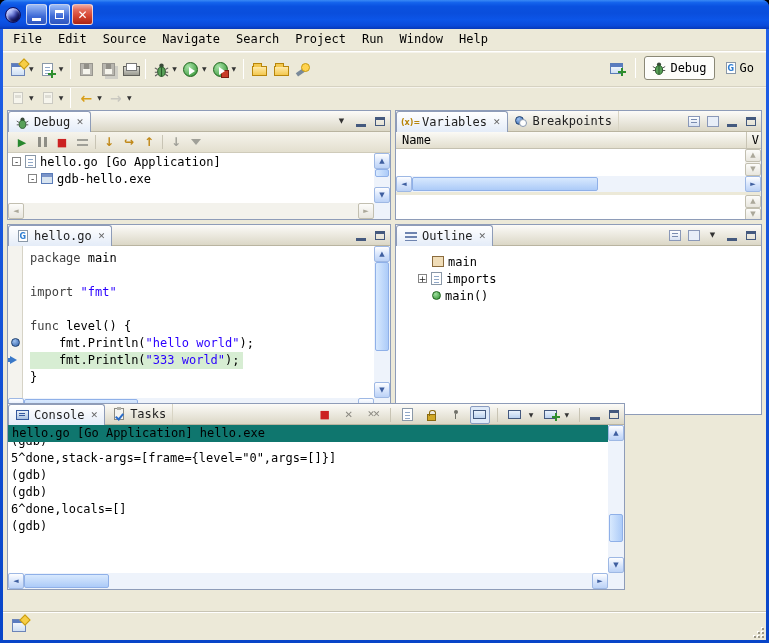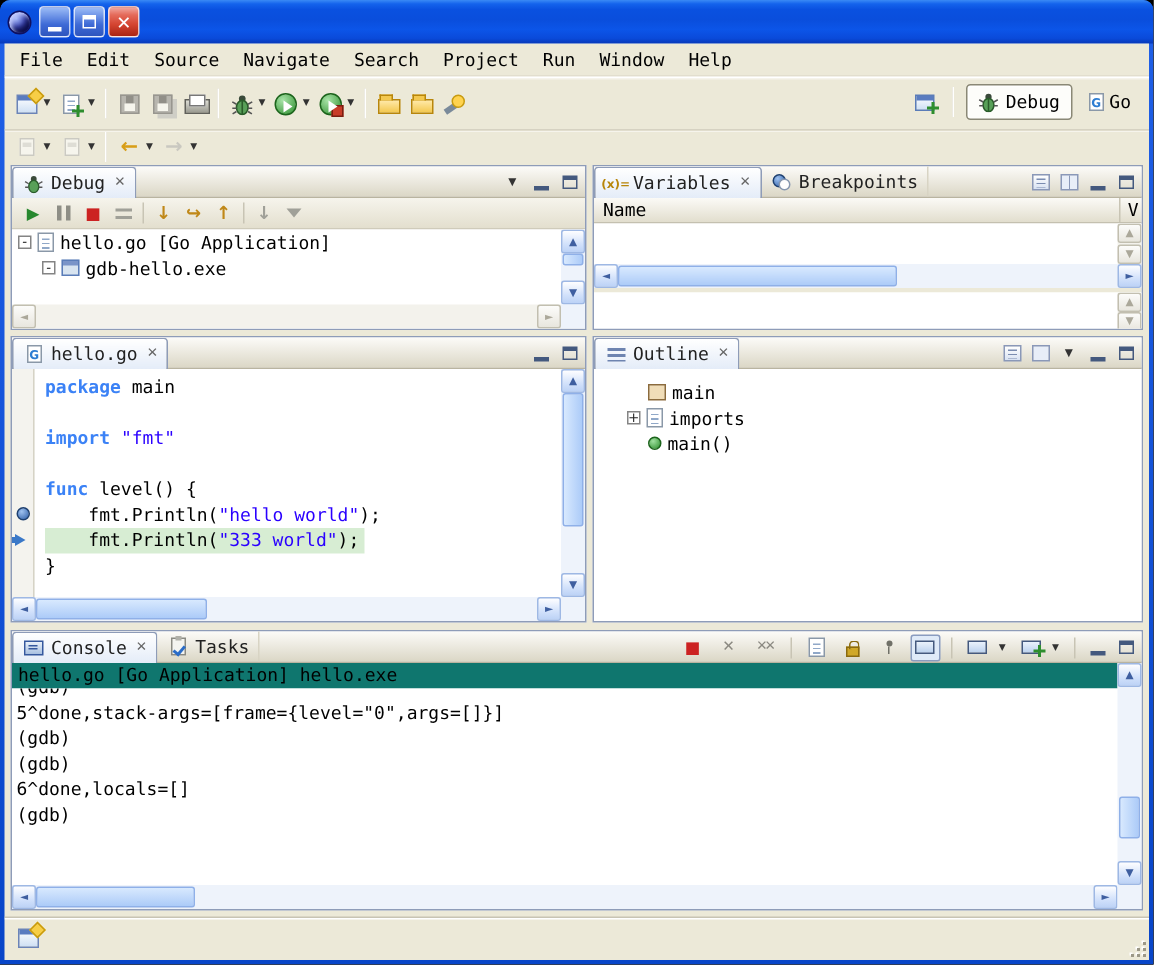--- a/index.html
+++ b/index.html
@@ -16,21 +16,21 @@
   .title-text{color:#fff;font-weight:bold;font-size:13px;text-shadow:1px 1px 1px #123070;white-space:nowrap;flex:1}
   .winbtns{display:flex;gap:2px}
   .wbtn{width:21px;height:21px;border-radius:3px;border:1px solid rgba(255,255,255,.7);
     display:flex;align-items:center;justify-content:center;color:#fff;}
   .wbtn.minb,.wbtn.maxb{background:linear-gradient(180deg,#9CBCF7,#3E6AD6 60%,#2E55BE)}
   .wbtn.closeb{background:linear-gradient(180deg,#F1A8A0 0%,#E56C5C 25%,#D44430 60%,#AA2414 100%);font-weight:bold;font-size:12px}
   .ico-minbar{width:9px;height:3px;background:#fff;margin-top:9px}
   .ico-maxbox{width:9px;height:9px;border:1px solid #fff;border-top:3px solid #fff}
   
   .client{position:absolute;left:3px;top:29px;width:763px;height:611px;background:#ECE9D8;overflow:hidden}
-  .menubar{position:absolute;left:0;top:0;right:0;height:22px;display:flex;align-items:center;padding-left:2px;
+  .menubar{position:absolute;left:0;top:0;right:0;height:22px;display:flex;align-items:flex-end;padding-left:2px;
     border-bottom:1px solid #E2DECE}
   .menu-item{padding:0 8px;height:22px;line-height:22px;cursor:default}
   .toolbar{position:absolute;left:0;right:0;display:flex;align-items:center;padding-left:4px;
     border-top:1px solid #FFF;box-shadow:inset 0 1px 0 #F6F4EC}
   .t1{top:22px;height:35px}
   .t2{top:57px;height:22px;border-top:1px solid #D6D2C2}
   .tbtn{height:24px;min-width:22px;display:inline-flex;align-items:center;justify-content:center;border-radius:2px;position:relative}
   .t2 .tbtn{height:20px}
   .tbtn.dis{filter:grayscale(1) brightness(1.08);opacity:.55}
   .tdrop{font-size:6px;color:#333;margin:0 3px 0 0;align-self:center}
@@ -152,21 +152,21 @@
   
   .gutter{position:absolute;left:0;top:0;bottom:16px;width:15px;background:#F4F3EE;border-right:1px solid #D6D3C6}
   .bp-dot{position:absolute;left:3px;width:9px;height:9px;border-radius:50%;border:1px solid #1E4070;
     background:radial-gradient(circle at 35% 30%,#9FC2F0,#2E5FA8)}
   .ip-arrow{position:absolute;left:2px;width:0;height:0;border-left:7px solid #3A78C8;border-top:4px solid transparent;border-bottom:4px solid transparent}
   .ip-arrow::before{content:"";position:absolute;left:-10px;top:-2px;width:4px;height:4px;background:#3A78C8}
   .codearea{position:absolute;left:16px;right:16px;top:0;bottom:16px;background:#fff;padding:4px 0 0 6px}
   .cline{height:17px;line-height:17px;white-space:pre}
   .lbg{display:inline-block;height:17px;padding-right:3px}
   .cline.current .lbg{background:#D7EDD3}
-  .tk-kw{color:#3b82f6;font-weight:bold}
+  .tk-kw{color:#404040;font-weight:normal}
   .tk-str{color:#2A00FF}
   
   .vhead{position:absolute;left:0;right:0;top:21px;height:17px;display:flex;align-items:center;padding:0 6px;
     background:linear-gradient(180deg,#FBFAF6,#E2DECE);border-bottom:1px solid #C4C0B0}
   .vdivider{position:absolute;right:14px;top:0;bottom:0;width:1px;background:#C8C4B4}
   .vpartial{position:absolute;right:2px;top:1px}
   
   .conlabel{position:absolute;left:0;right:16px;top:21px;height:17px;line-height:17px;padding-left:4px;background:#0f766e;white-space:nowrap}
   .conout{position:absolute;left:0;right:16px;top:38px;bottom:16px;background:#fff;overflow:hidden;padding-left:3px}
   .con-line{height:17px;line-height:17px;white-space:pre}
@@ -545,21 +545,21 @@
           <span class="ic ic-page"></span>
           <span>imports</span>
         </div>
         <div class="trow" style="padding-left:36px">
           <span class="ic" style="width:9px;height:9px;border-radius:50%;background:radial-gradient(circle at 35% 30%,#9FE09F,#2E8E2E);border:1px solid #1C641C"></span>
           <span>main()</span>
         </div>
       </div>
     </div>
 
-    <div class="panel" style="left:4px;top:391px;width:755px;height:187px">
+    <div class="panel" style="left:4px;top:374px;width:618px;height:187px">
       <div class="ptabs">
         <div class="ptab sel">
           <span class="ticon">
               <span class="ic ic-console"></span>
             </span>
           <span>Console</span>
           <span class="tclose gly">✕</span>
         </div>
         <div class="ptab">
           <span class="ticon">

